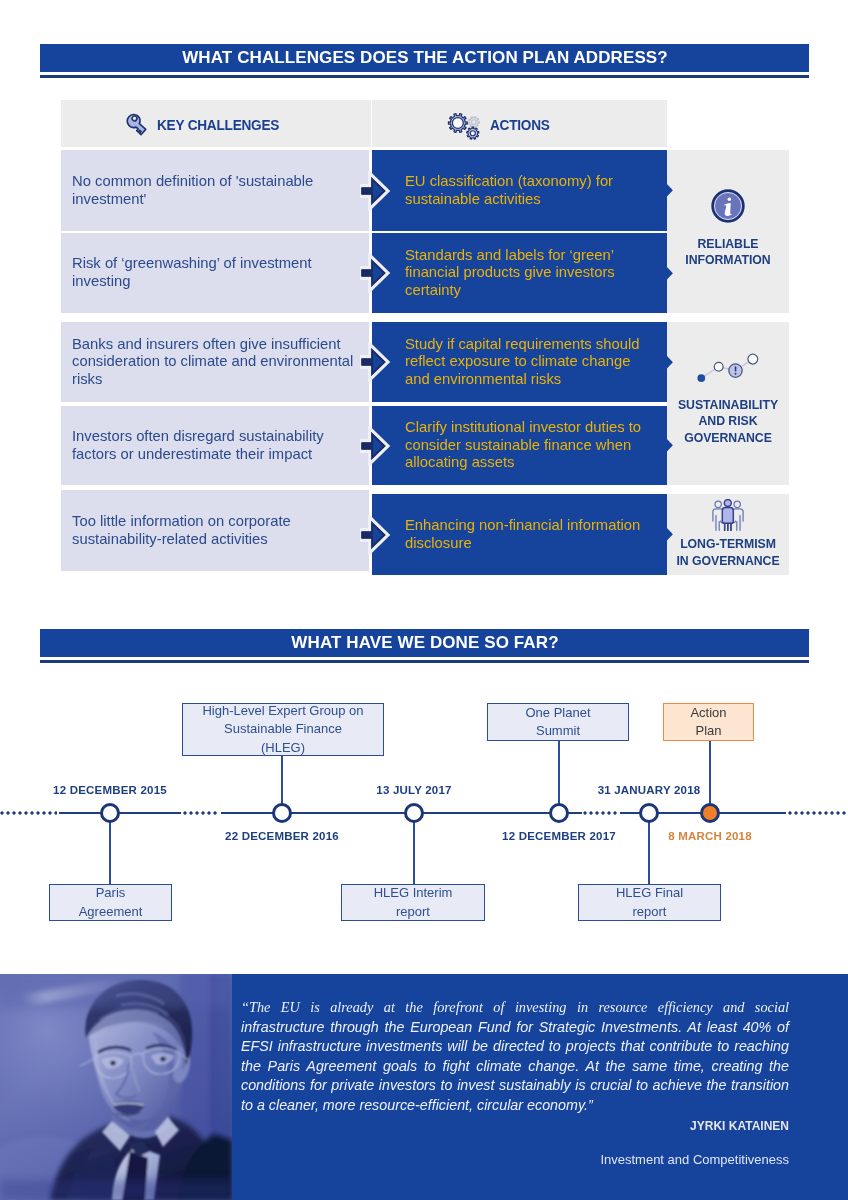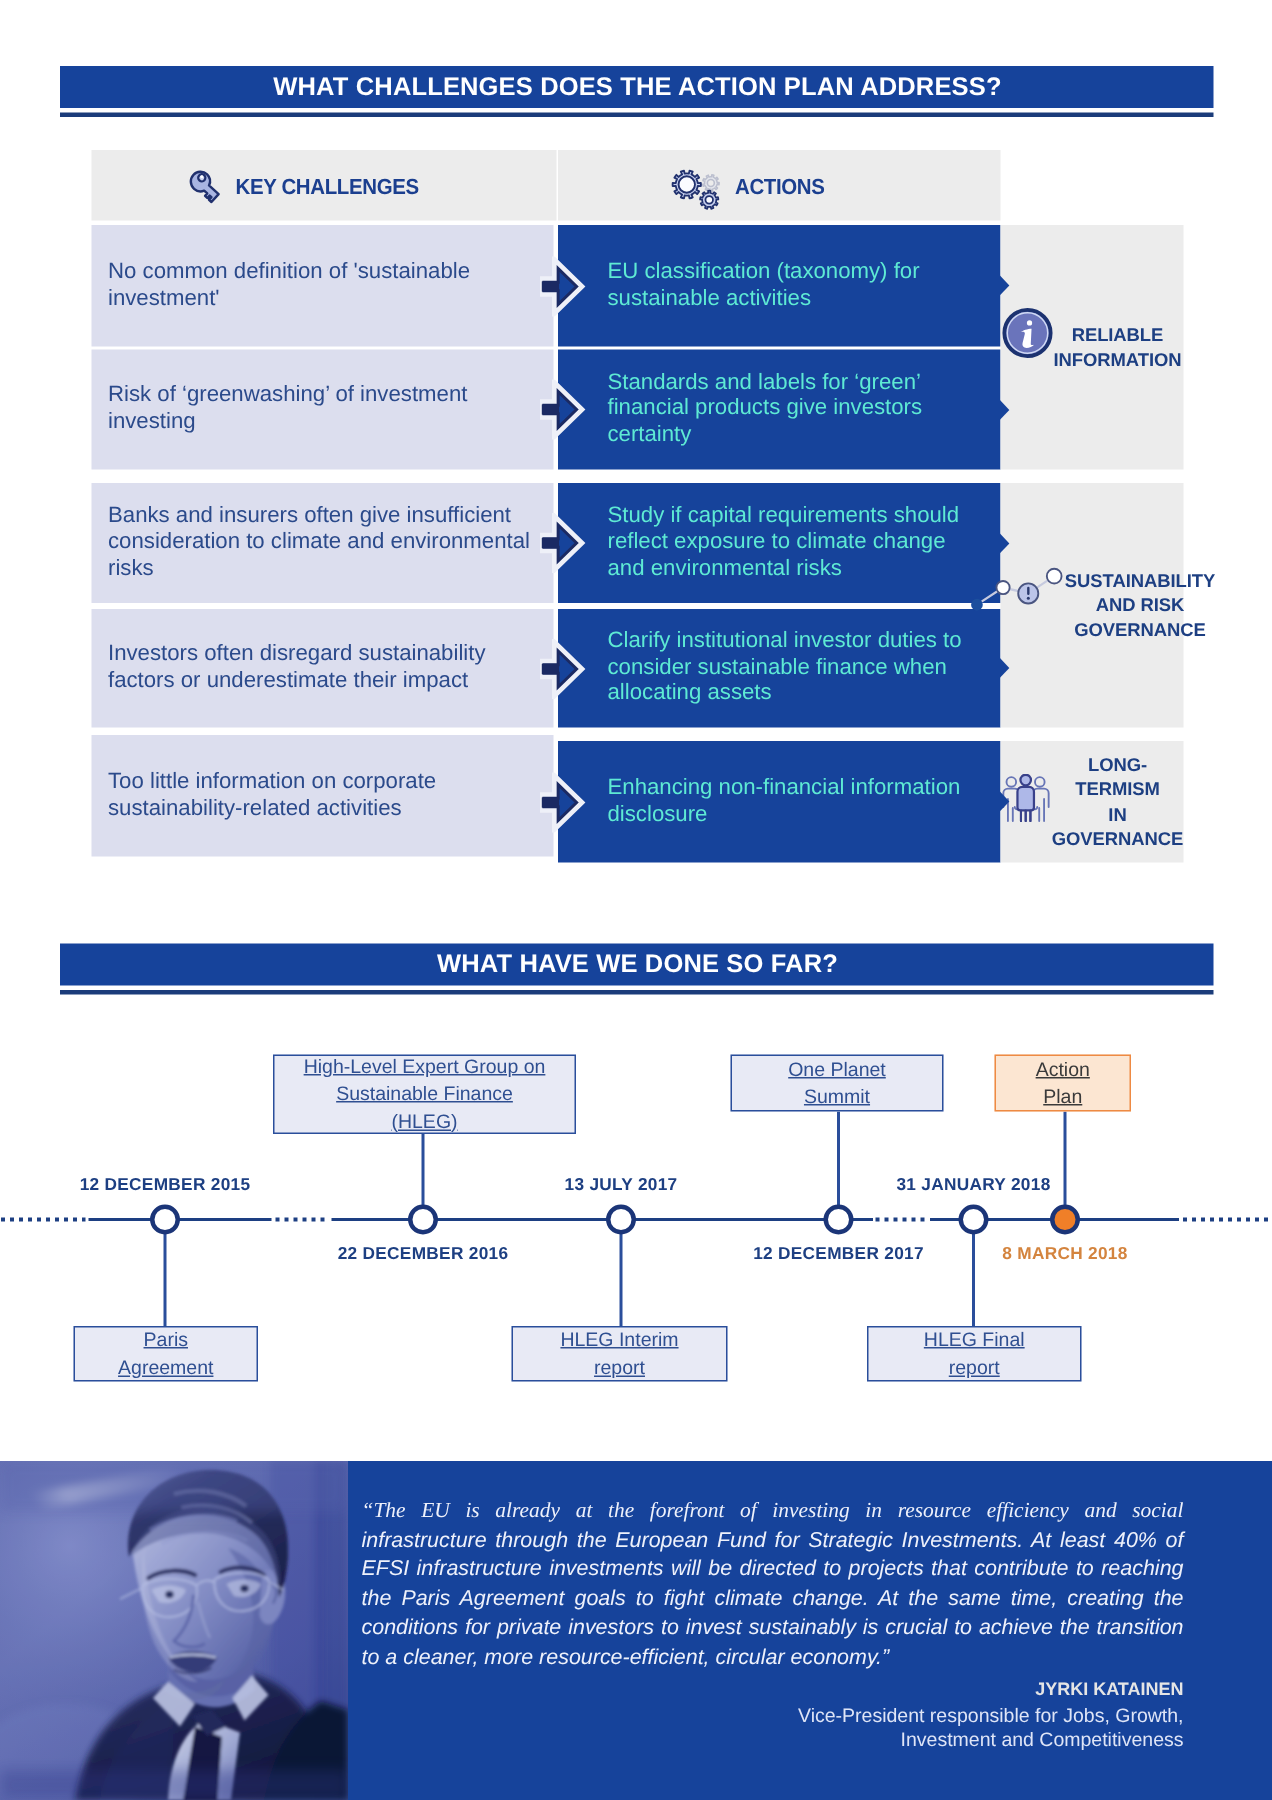--- a/index.html
+++ b/index.html
@@ -14,32 +14,32 @@
             text-indent:1px;}
   .titlerule{left:40px;width:769px;height:3px;background:#1b3c7a;}
 
   
   .thead{height:47px;background:#ececec;}
   .hdlbl{color:#1b3f8f;font-size:14.5px;font-weight:bold;letter-spacing:-.25px;
               transform:scaleX(.94);transform-origin:left center;}
   .chall{background:#dcdeee;color:#2b4a8b;font-size:14.8px;line-height:17.6px;
          box-sizing:border-box;padding:0 6px 0 11px;display:flex;flex-direction:column;
          justify-content:center;}
-  .act{background:#16439b;color:#5eead4;font-size:14.8px;line-height:17.6px;
+  .act{background:#16439b;color:#eab308;font-size:14.8px;line-height:17.6px;
        box-sizing:border-box;padding:0 8px 0 33px;display:flex;flex-direction:column;
        justify-content:center;}
-  .grp{background:#ececec;display:flex;flex-direction:row;align-items:center;
+  .grp{background:#ececec;display:flex;flex-direction:column;align-items:center;
        justify-content:center;}
   .grp .lbl{color:#1d3f82;font-size:12.3px;font-weight:bold;line-height:16.3px;
             text-align:center;letter-spacing:-.05px;}
 
   
   .tlbox{box-sizing:border-box;border:1.7px solid #2a4e9b;background:#e8eaf5;
          color:#2f4f91;font-size:13px;line-height:18.5px;text-align:center;
-         display:flex;align-items:center;justify-content:center;padding:0 19px;text-decoration:underline;}
+         display:flex;align-items:center;justify-content:center;padding:0 19px;}
   .tlbox.accent{border-color:#ee8a43;background:#fce6d2;color:#3a3a3a;}
   .tlstem{background:#2a4e9b;width:1.7px;}
   .tldate{color:#1d3f82;font-size:11.5px;font-weight:bold;letter-spacing:.2px;
           white-space:nowrap;}
   .tldate.orange{color:#d4843e;}
   .tlcirc{box-sizing:border-box;border:3.1px solid #1b3578;background:#ffffff;
           border-radius:50%;width:20.2px;height:20.2px;}
   .tlcirc.filled{background:#f07f28;}
 
   
@@ -478,15 +478,14 @@
   </div>
   <div class="abs qtext" style="left:241px;top:24px;width:548px" id="quote-text">
       <div style="text-align:justify;text-align-last:justify;font-family:Liberation Serif, serif;">“The EU is already at the forefront of investing in resource efficiency and social</div>
       <div style="text-align:justify;text-align-last:justify;">infrastructure through the European Fund for Strategic Investments. At least 40% of</div>
       <div style="text-align:justify;text-align-last:justify;">EFSI infrastructure investments will be directed to projects that contribute to reaching</div>
       <div style="text-align:justify;text-align-last:justify;">the Paris Agreement goals to fight climate change. At the same time, creating the</div>
       <div style="text-align:justify;text-align-last:justify;">conditions for private investors to invest sustainably is crucial to achieve the transition</div>
       <div style="text-align:left;">to a cleaner, more resource-efficient, circular economy.”</div>
     </div>
   <div class="abs qname" style="left:389px;top:145px;width:400px">JYRKI KATAINEN</div>
-  <div class="abs qrole" style="left:389px;top:161px;width:400px">Vice-President responsible for Jobs, Growth,</div>
   <div class="abs qrole" style="left:389px;top:177px;width:400px">Investment and Competitiveness</div>
 </div>
 
 </body></html>

